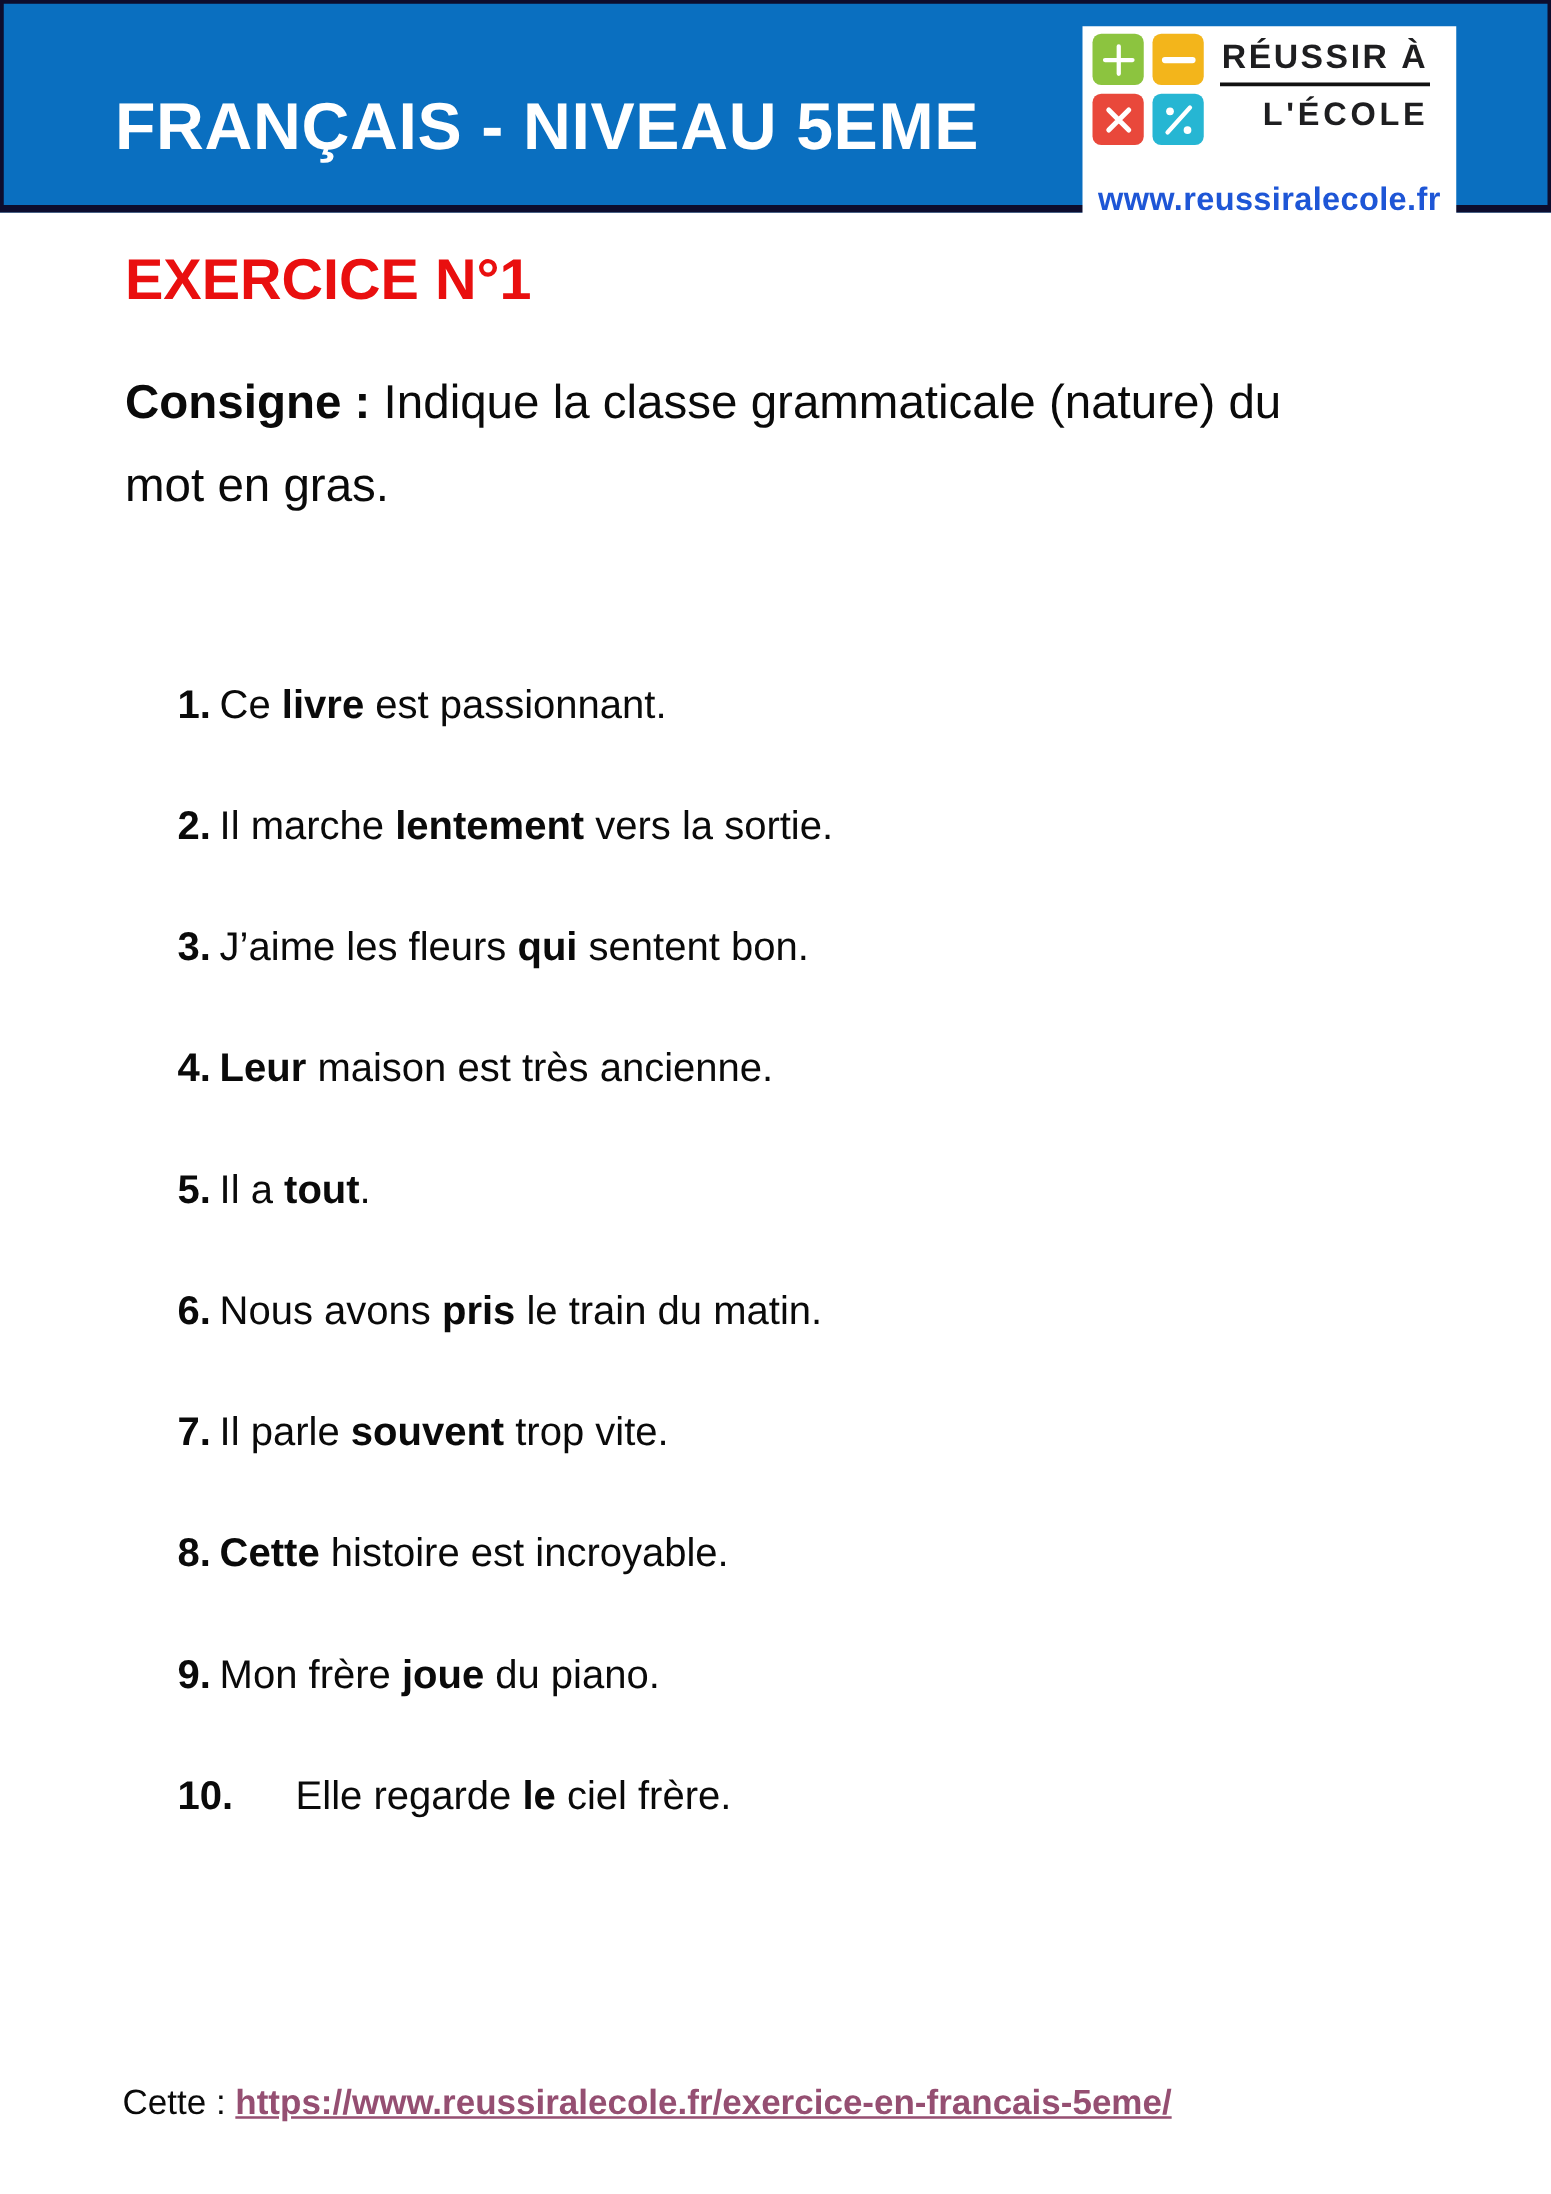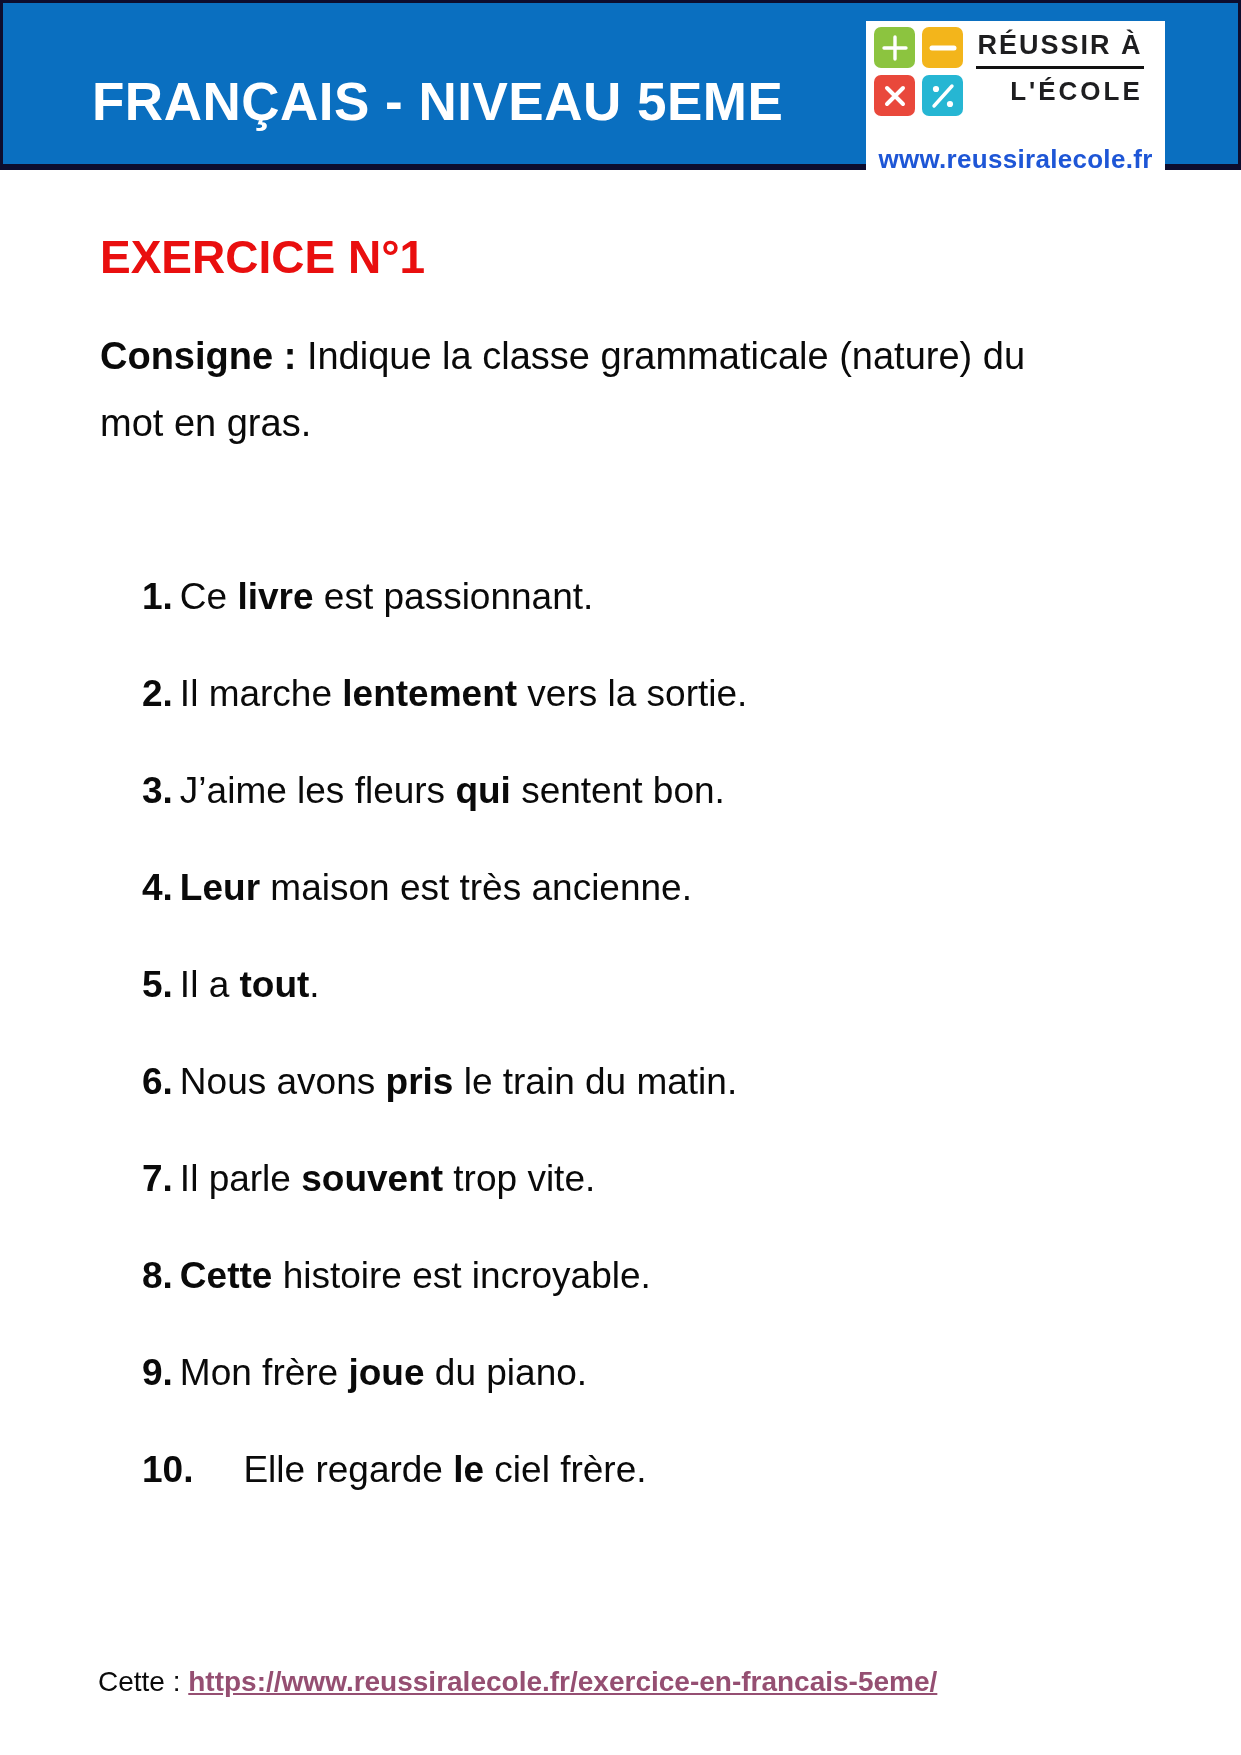--- a/index.html
+++ b/index.html
@@ -90,33 +90,33 @@
     margin-top:17px;
     white-space:nowrap;
   }
 
   
   .content { padding-left:100px; }
   .ex-title {
     font-size:46px;
     font-weight:bold;
     line-height:1.1;
-    margin-top:62px;
+    margin-top:28px;
   }
   .consigne {
     margin-top:40px;
     font-size:38px;
     line-height:67px;
     width:990px;
   }
   .consigne-label { font-weight:bold; }
 
   .ex-list { margin-top:118px; padding-left:42px; }
   .item {
-    font-size:37px;
+    font-size:32px;
     line-height:44px;
     margin-bottom:53px;
     white-space:nowrap;
   }
   .item .num { font-weight:bold; margin-right:7px; }
   .item .num.tab { margin-right:50px; }
   .item .bold-word { font-weight:bold; }
 
   
   .source {

